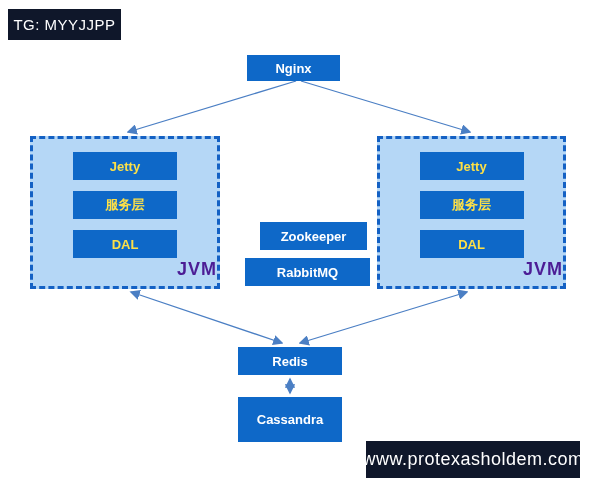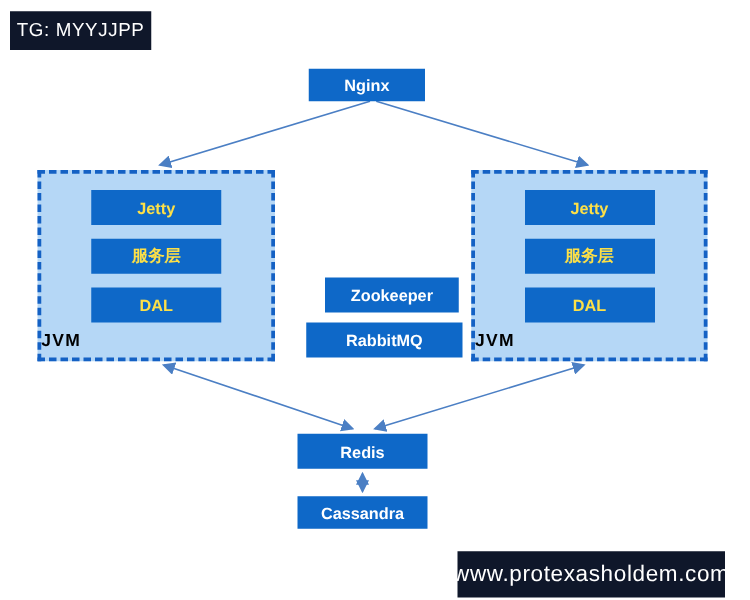--- a/index.html
+++ b/index.html
@@ -16,36 +16,36 @@
   .badge.site{left:366px;top:441px;width:214px;height:37px;font-size:18px;}
   .node{
     position:absolute;background:#0e68c8;color:#ffffff;
     display:flex;align-items:center;justify-content:center;
     font-size:13px;font-weight:bold;
   }
   .node.nginx{left:247px;top:55px;width:93px;height:26px;}
   .node.zookeeper{left:245px;top:222px;width:107px;height:28px;margin-left:15px;}
   .node.rabbitmq{left:245px;top:258px;width:125px;height:28px;}
   .node.redis{left:238px;top:347px;width:104px;height:28px;}
-  .node.cassandra{left:238px;top:397px;width:104px;height:26px;}
+  .node.cassandra{left:238px;top:397px;width:104px;height:45px;}
   .cluster{
     position:absolute;background:#b5d7f6;border:3px dashed #1461c4;
     box-sizing:border-box;
   }
   .cluster.left{left:30px;top:136px;width:190px;height:153px;}
   .cluster.right{left:377px;top:136px;width:189px;height:153px;}
   .cluster .inner-node{
     position:relative;width:104px;height:28px;margin:0 auto 11px auto;
     background:#0e68c8;color:#fde047;font-size:13px;font-weight:bold;
     display:flex;align-items:center;justify-content:center;
   }
   .cluster .stack{padding-top:13px;}
   .cluster .jvm-label{
-    position:absolute;bottom:6px;left:0;width:100%;text-align:left;
-    color:#000000;font-size:14px;font-weight:bold;letter-spacing:1px;
+    position:absolute;bottom:6px;left:0;width:100%;text-align:right;
+    color:#4c1d95;font-size:18px;font-weight:bold;letter-spacing:1px;
   }
   svg.arrows{position:absolute;left:0;top:0;pointer-events:none;}
 </style>
 </head>
 <body>
 
 <div class="canvas">
 
   <svg class="arrows" width="600" height="480" viewBox="0 0 600 480">
     <defs>

